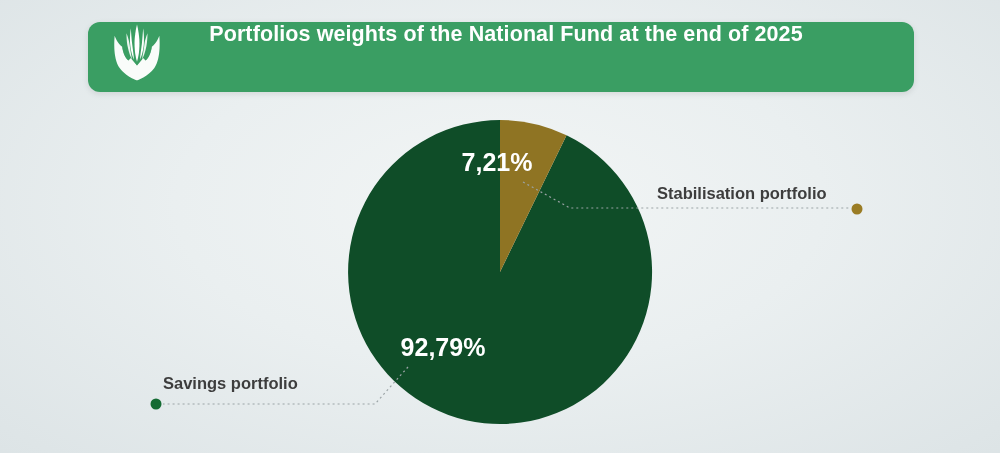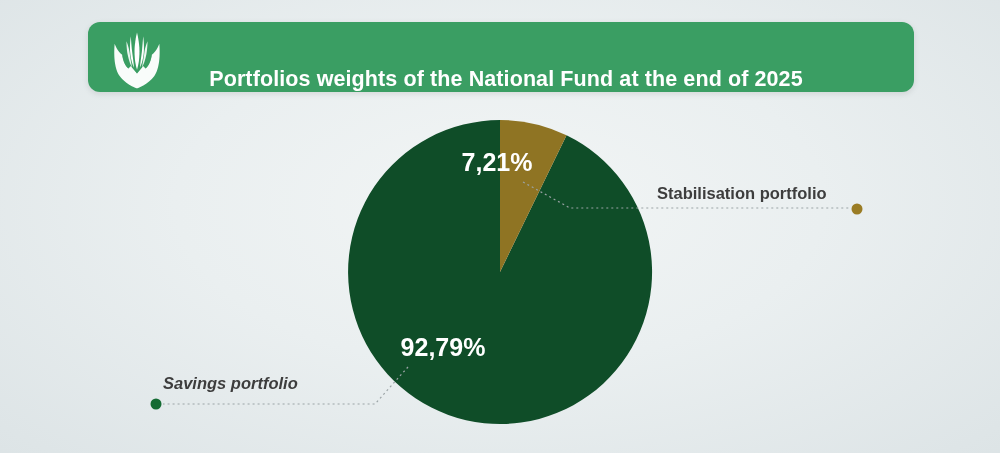--- a/index.html
+++ b/index.html
@@ -25,21 +25,21 @@
   #header-banner {
     position: absolute;
     left: 88px;
     top: 22px;
     width: 826px;
     height: 70px;
     background: #3a9e63;
     border-radius: 12px;
     box-shadow: 0 2px 6px rgba(0,0,0,0.10);
     display: flex;
-    align-items: flex-end;
+    align-items: flex-start;
   }
   #header-logo {
     width: 62px;
     height: 62px;
     margin-left: 18px;
     flex: 0 0 auto;
     display: block;
   }
   #header-title {
     flex: 1 1 auto;
@@ -83,21 +83,20 @@
     white-space: nowrap;
     text-align: right;
   }
   #label-stabilisation {
     left: 657px;
     top: 172px;
   }
   #label-savings {
     left: 163px;
     top: 362px;
-    font-style: italic;
   }
 </style>
 </head>
 <body>
 
 <div id="canvas">
 
   <div id="header-banner">
     <svg id="header-logo" viewBox="0 0 100 100">
       <g fill="#ffffff">

